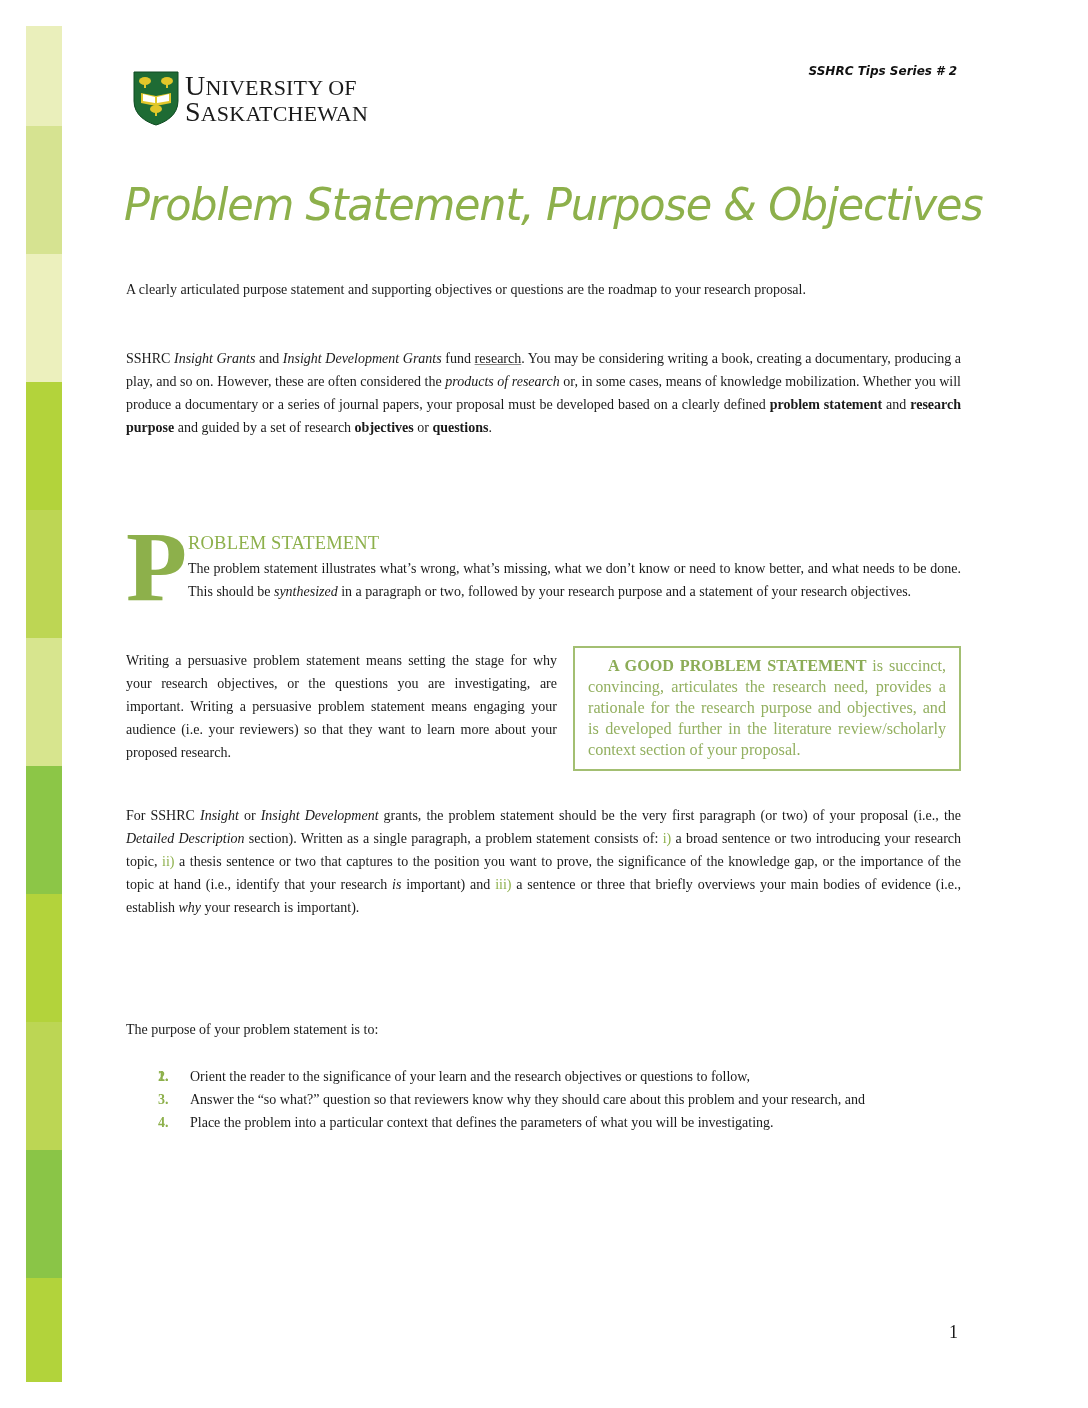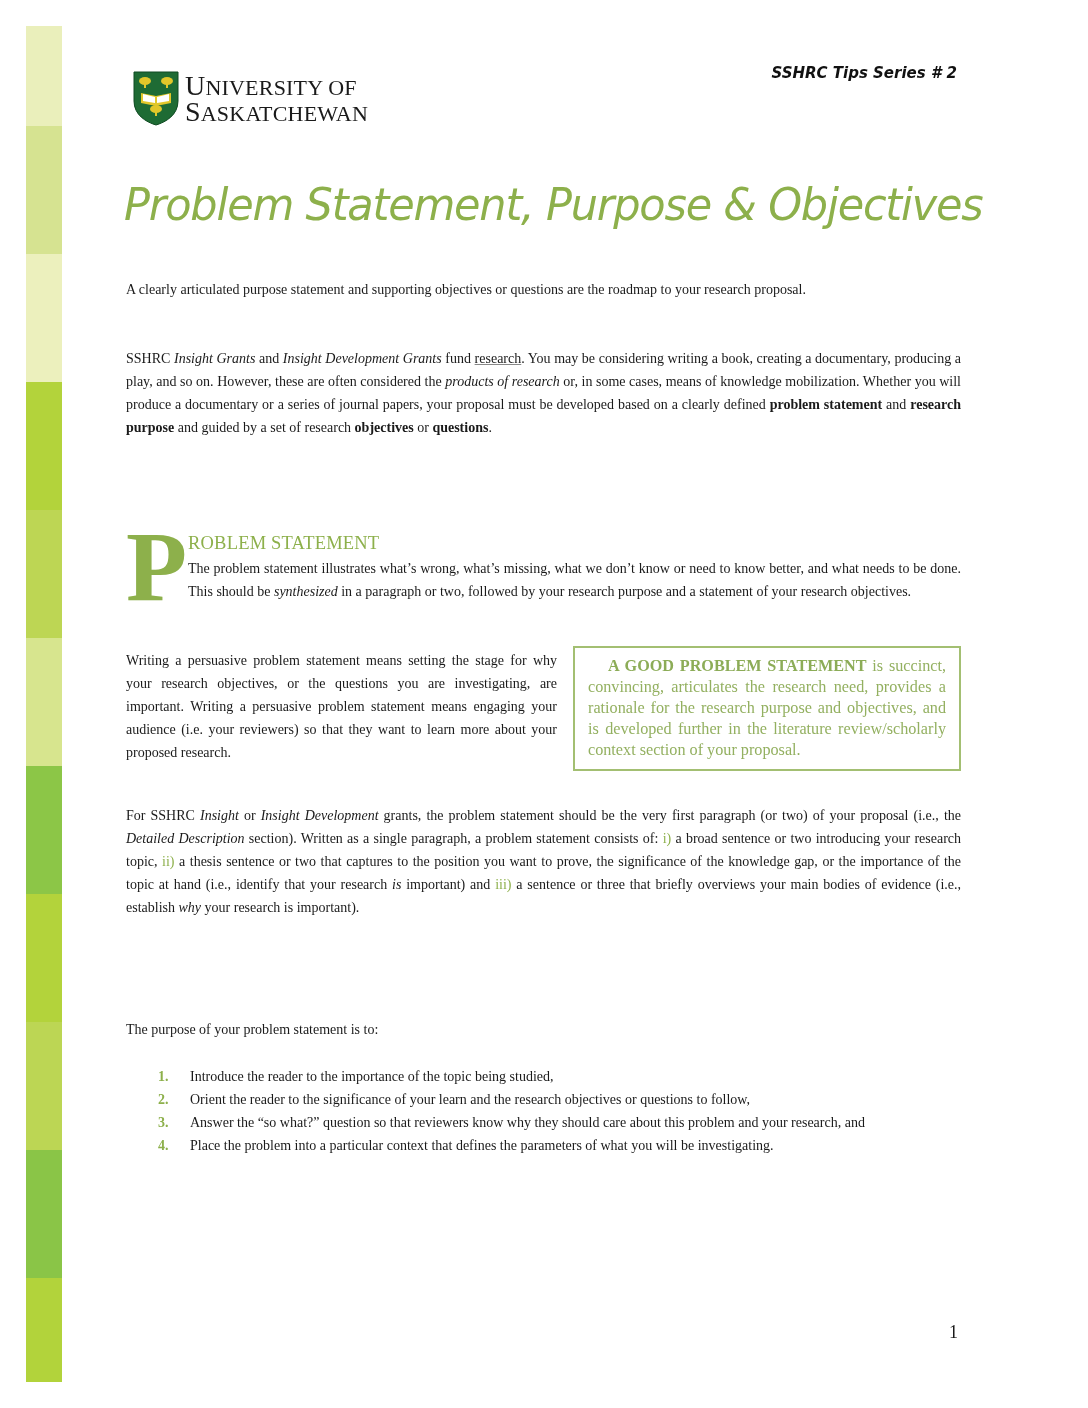--- a/index.html
+++ b/index.html
@@ -10,21 +10,21 @@
   .stripe .seg { width: 36px; }
 
   .logo { position: absolute; left: 133px; top: 71px; display: flex; align-items: flex-end; }
   .crest { width: 46px; height: 55px; }
   .logo-text { margin-left: 6px; font-family: "Liberation Serif", "DejaVu Serif", serif;
                color: #1a1a1a; line-height: 24px; letter-spacing: 0.2px; }
   .logo-text .l1, .logo-text .l2 { display: block; font-size: 22px; }
   .logo-text .big { font-size: 28px; }
 
   .series { position: absolute; right: 131px; top: 64px; font-family: "DejaVu Sans", sans-serif;
-            font-style: italic; font-weight: bold; font-size: 15px; color: #111; }
+            font-style: italic; font-weight: bold; font-size: 12px; color: #111; }
 
   .title { position: absolute; left: 124px; top: 178px; font-family: "DejaVu Sans", sans-serif;
            font-style: italic; font-size: 43px; color: #8db04b; letter-spacing: -1.2px;
            transform: scaleY(1.05); transform-origin: left top; white-space: nowrap; }
 
   .body-text { font-size: 14px; line-height: 23px; text-align: justify; }
   .p1 { position: absolute; left: 126px; top: 278px; width: 835px; }
   .p2 { position: absolute; left: 126px; top: 347px; width: 835px; }
   .p2 .ul { text-decoration: underline; text-decoration-color: #888; }
 
@@ -101,19 +101,19 @@
 
 <div class="body-text left-col">Writing a persuasive problem statement means setting the stage for why your research objectives, or the questions you are investigating, are important. Writing a persuasive problem statement means engaging your audience (i.e. your reviewers) so that they want to learn more about your proposed research.</div>
 
 <div class="callout"><b>A GOOD PROBLEM STATEMENT</b><span> is succinct, convincing, articulates the research need, provides a rationale for the research purpose and objectives, and is developed further in the literature review/scholarly context section of your proposal.</span></div>
 
 <div class="body-text p4"><span>For SSHRC </span><i>Insight</i><span> or </span><i>Insight Development</i><span> grants, the problem statement should be the very first paragraph (or two) of your proposal (i.e., the </span><i>Detailed Description</i><span> section). Written as a single paragraph, a problem statement consists of: </span><span class="green">i)</span><span> a broad sentence or two introducing your research topic, </span><span class="green">ii)</span><span> a thesis sentence or two that captures to the position you want to prove, the significance of the knowledge gap, or the importance of the topic at hand (i.e., identify that your research </span><i>is</i><span> important) and </span><span class="green">iii)</span><span> a sentence or three that briefly overviews your main bodies of evidence (i.e., establish </span><i>why</i><span> your research is important).</span></div>
 
 <div class="body-text p5">The purpose of your problem statement is to:</div>
 
 <ol class="olist body-text">
-  <li><span class="num">1.</span><span>Introduce the reader to the importance of the topic being studied,</span></li>
+  <li><span class="num">1.</span></li>
   <li><span class="num">2.</span><span>Orient the reader to the significance of your learn and the research objectives or questions to follow,</span></li>
   <li><span class="num">3.</span><span>Answer the “so what?” question so that reviewers know why they should care about this problem and your research, and</span></li>
   <li><span class="num">4.</span><span>Place the problem into a particular context that defines the parameters of what you will be investigating.</span></li>
 </ol>
 
 <div class="page-num">1</div>
 
 </body></html>

